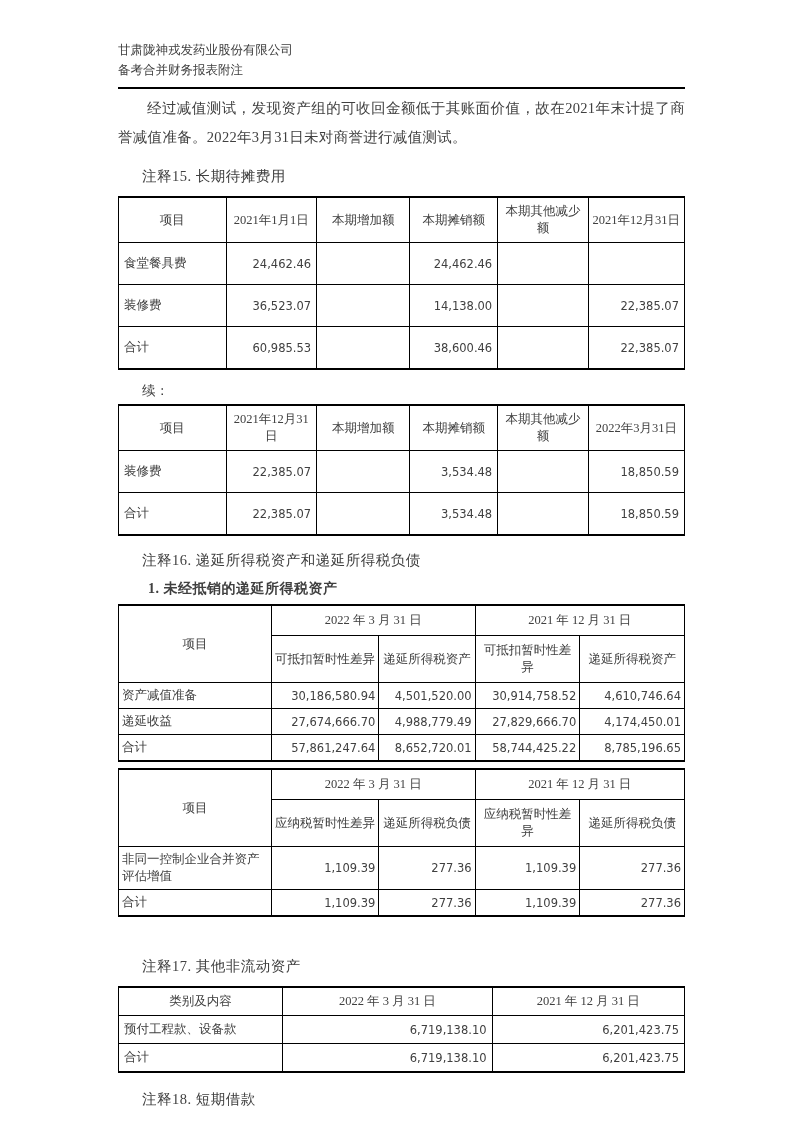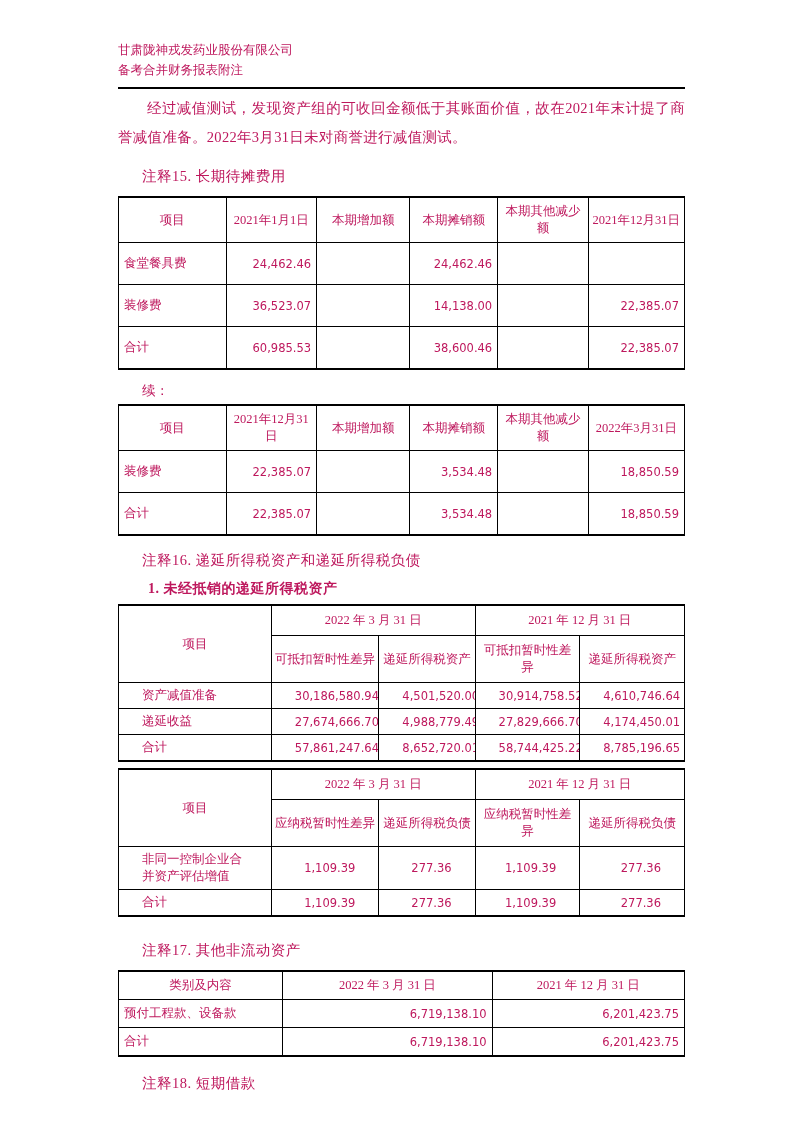--- a/index.html
+++ b/index.html
@@ -1,21 +1,21 @@
 <!DOCTYPE html>
 <html><head>
 <meta charset="utf-8">
 <style>
   * { margin:0; padding:0; box-sizing:border-box; }
   html, body { background:#ffffff; }
   .page {
     position:relative;
     width:793px; height:1122px;
     background:#ffffff;
-    color:#be185d;
+    color:#404040;
     font-family:"Liberation Serif","DejaVu Serif",serif;
     overflow:hidden;
   }
   .content {
     position:absolute;
     left:118px; top:0;
     width:567px;
     padding-top:40px;
   }
   
@@ -72,21 +72,21 @@
   td.item { text-align:left; }
   td.total { }
   td.num {
     text-align:right;
     font-family:"DejaVu Sans","Liberation Sans",sans-serif;
     font-size:11.5px;
   }
   .tight th { padding:5px 3px; }
   .tight td { padding:12px 5px; }
   .t16 th { padding:6px 2px; }
-  .t16 td { padding:4px 23px; }
+  .t16 td { padding:4px 3px; }
   table.mt6 { margin-top:6px; }
   table.mt4 { margin-top:4px; }
 </style>
 </head>
 <body>
 
 <div class="page">
   <div class="content">
 
     <div class="doc-header">
@@ -264,21 +264,21 @@
         <tr>
           <td class="total">合计</td>
           <td class="num">1,109.39</td>
           <td class="num">277.36</td>
           <td class="num">1,109.39</td>
           <td class="num">277.36</td>
         </tr>
       </tbody>
     </table>
 
-    <h3 class="note-title" style="margin-top:24px;">注释17. 其他非流动资产</h3>
+    <h3 class="note-title" style="margin-top:40px;">注释17. 其他非流动资产</h3>
     <table>
       <colgroup>
         <col style="width:29%">
           <col style="width:37%">
           <col style="width:34%">
       </colgroup>
       <thead>
         <tr>
           <th>类别及内容</th>
           <th>2022 年 3 月 31 日</th>

